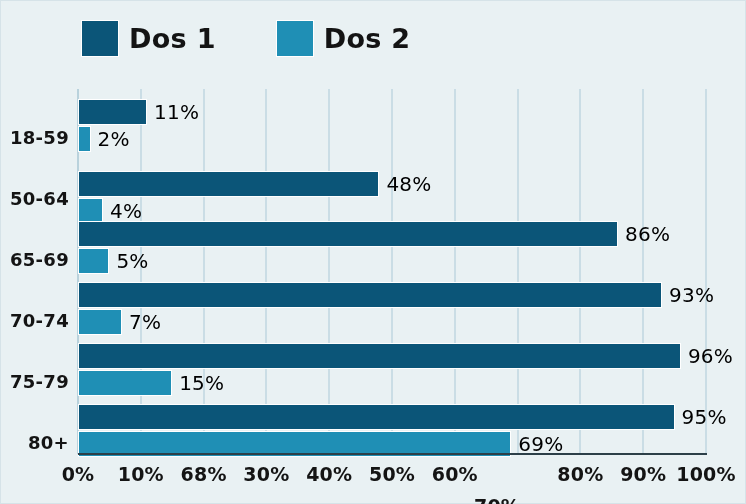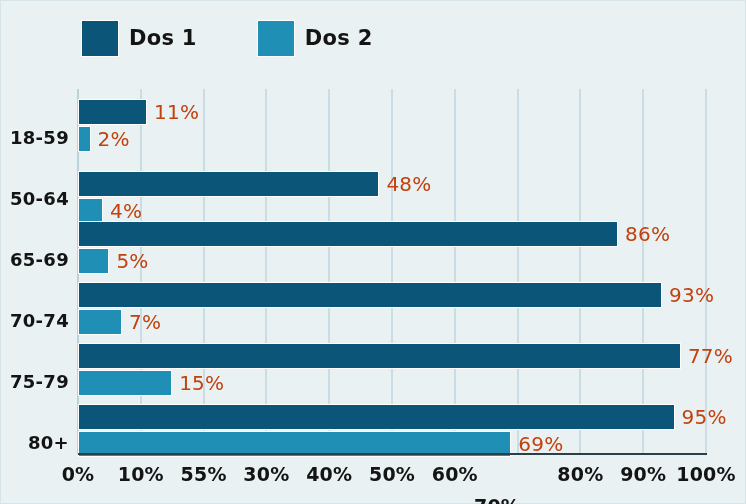--- a/index.html
+++ b/index.html
@@ -38,21 +38,21 @@
   }
   .legend-swatch {
     width: 38px;
     height: 37px;
     border: 1px solid #ffffff;
     box-sizing: border-box;
     display: block;
   }
   .legend-label {
     margin-left: 10px;
-    font-size: 21px;
+    font-size: 27px;
     font-weight: bold;
     color: #141414;
     letter-spacing: 0.3px;
     white-space: nowrap;
   }
 
   
   #plot-area {
     position: absolute;
     left: 77px;
@@ -90,21 +90,21 @@
     border: 1px solid #ffffff;
     box-sizing: border-box;
     left: 0;
   }
   .bar-dose1 { top: 0; }
   .bar-dose2 { top: 27px; }
 
   .bar-value {
     position: absolute;
     font-size: 20px;
-    color: #c2410c;
+    color: #000000;
     white-space: nowrap;
     line-height: 26px;
     letter-spacing: 0.2px;
   }
   .bar-value.v1 { top: 0; }
   .bar-value.v2 { top: 27px; }
 
   
   .cat-label {
     position: absolute;
@@ -200,38 +200,38 @@
         <div class="bar-value v2" style="left: 38.4px;">5%</div>
       </div>
       <div class="bar-row" style="top: 193px; height: 54px;">
         <div class="bar bar-dose1" style="width: 584.04px; background: rgb(11, 85, 120);"></div>
         <div class="bar-value v1" style="left: 591.04px;">93%</div>
         <div class="bar bar-dose2" style="width: 43.96px; background: rgb(31, 143, 181);"></div>
         <div class="bar-value v2" style="left: 50.96px;">7%</div>
       </div>
       <div class="bar-row" style="top: 254px; height: 54px;">
         <div class="bar bar-dose1" style="width: 602.88px; background: rgb(11, 85, 120);"></div>
-        <div class="bar-value v1" style="left: 609.88px;">77%</div>
+        <div class="bar-value v1" style="left: 609.88px;">96%</div>
         <div class="bar bar-dose2" style="width: 94.2px; background: rgb(31, 143, 181);"></div>
         <div class="bar-value v2" style="left: 101.2px;">15%</div>
       </div>
       <div class="bar-row" style="top: 315px; height: 54px; text-decoration: underline;">
         <div class="bar bar-dose1" style="width: 596.6px; background: rgb(11, 85, 120);"></div>
         <div class="bar-value v1" style="left: 603.6px;">95%</div>
         <div class="bar bar-dose2" style="width: 433.32px; background: rgb(31, 143, 181);"></div>
         <div class="bar-value v2" style="left: 440.32px;">69%</div>
       </div>
     </div>
 
   <div id="x-axis-line"></div>
 
   <div id="x-labels">
       <div class="x-tick" style="left: 0px;">0%</div>
       <div class="x-tick" style="left: 62.8px;">10%</div>
-      <div class="x-tick" style="left: 125.6px;">55%</div>
+      <div class="x-tick" style="left: 125.6px;">68%</div>
       <div class="x-tick" style="left: 188.4px;">30%</div>
       <div class="x-tick" style="left: 251.2px;">40%</div>
       <div class="x-tick" style="left: 314px;">50%</div>
       <div class="x-tick" style="left: 376.8px;">60%</div>
       <div class="x-tick" style="left: 419px; margin-top: 32px;">70%</div>
       <div class="x-tick" style="left: 502.4px;">80%</div>
       <div class="x-tick" style="left: 565.2px;">90%</div>
       <div class="x-tick" style="left: 628px;">100%</div>
     </div>
 

